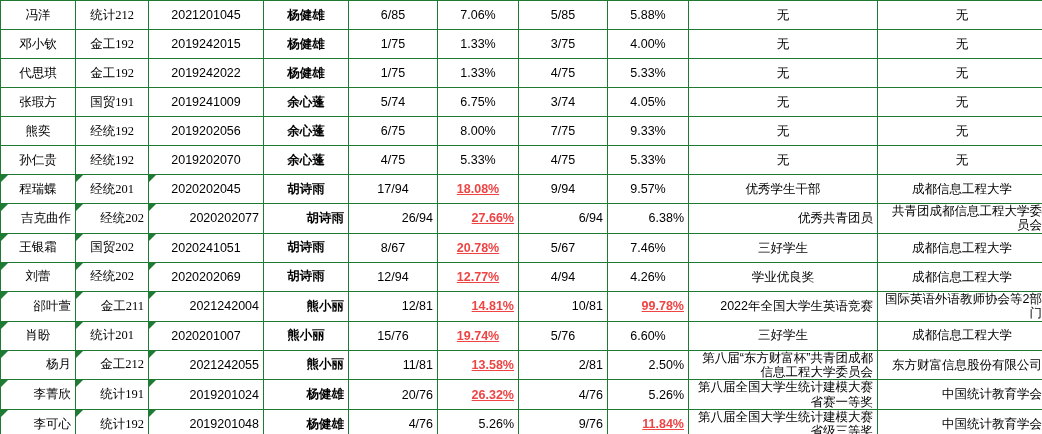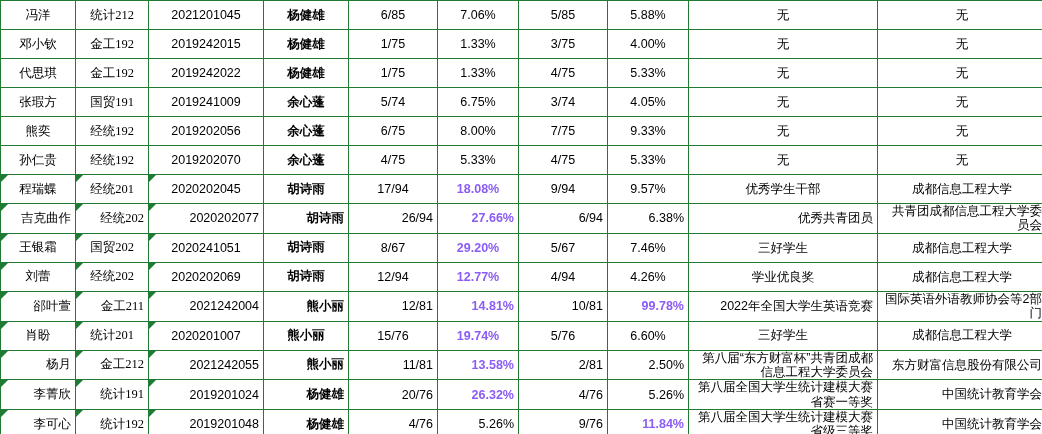--- a/index.html
+++ b/index.html
@@ -38,21 +38,21 @@
   td.c-rank2     { width: 80px;  text-align: center; border-radius: 6px; }
   td.c-pct2      { width: 72px;  text-align: center; }
   td.c-honor     { width: 180px; text-align: center; }
   td.c-org       { width: 160px; text-align: center; }
 
   .wrap2 {
     white-space: normal;
     line-height: 1.15;
     display: block;
   }
-  .red { color: #8b5cf6; font-weight: bold; }
+  .red { color: #ef4444; font-weight: bold; text-decoration: underline; }
   .mark::before {
     content: "";
     position: absolute;
     top: 0;
     left: 0;
     border-top: 7px solid #1f7a33;
     border-right: 7px solid transparent;
   }
   td.tall { height: 42px; text-align: right; }
 </style>
@@ -188,21 +188,21 @@
         <td class="c-org tall">
           <span class="wrap2">共青团成都信息工程大学委员会</span>
         </td>
       </tr>
       <tr>
         <td class="c-name mark">王银霜</td>
         <td class="c-class mark">国贸202</td>
         <td class="c-id mark">2020241051</td>
         <td class="c-teacher">胡诗雨</td>
         <td class="c-rank1">8/67</td>
-        <td class="c-pct1 red">29.20%</td>
+        <td class="c-pct1 red">20.78%</td>
         <td class="c-rank2">5/67</td>
         <td class="c-pct2">7.46%</td>
         <td class="c-honor">
           <span class="wrap2">三好学生</span>
         </td>
         <td class="c-org">
           <span class="wrap2">成都信息工程大学</span>
         </td>
       </tr>
       <tr>

